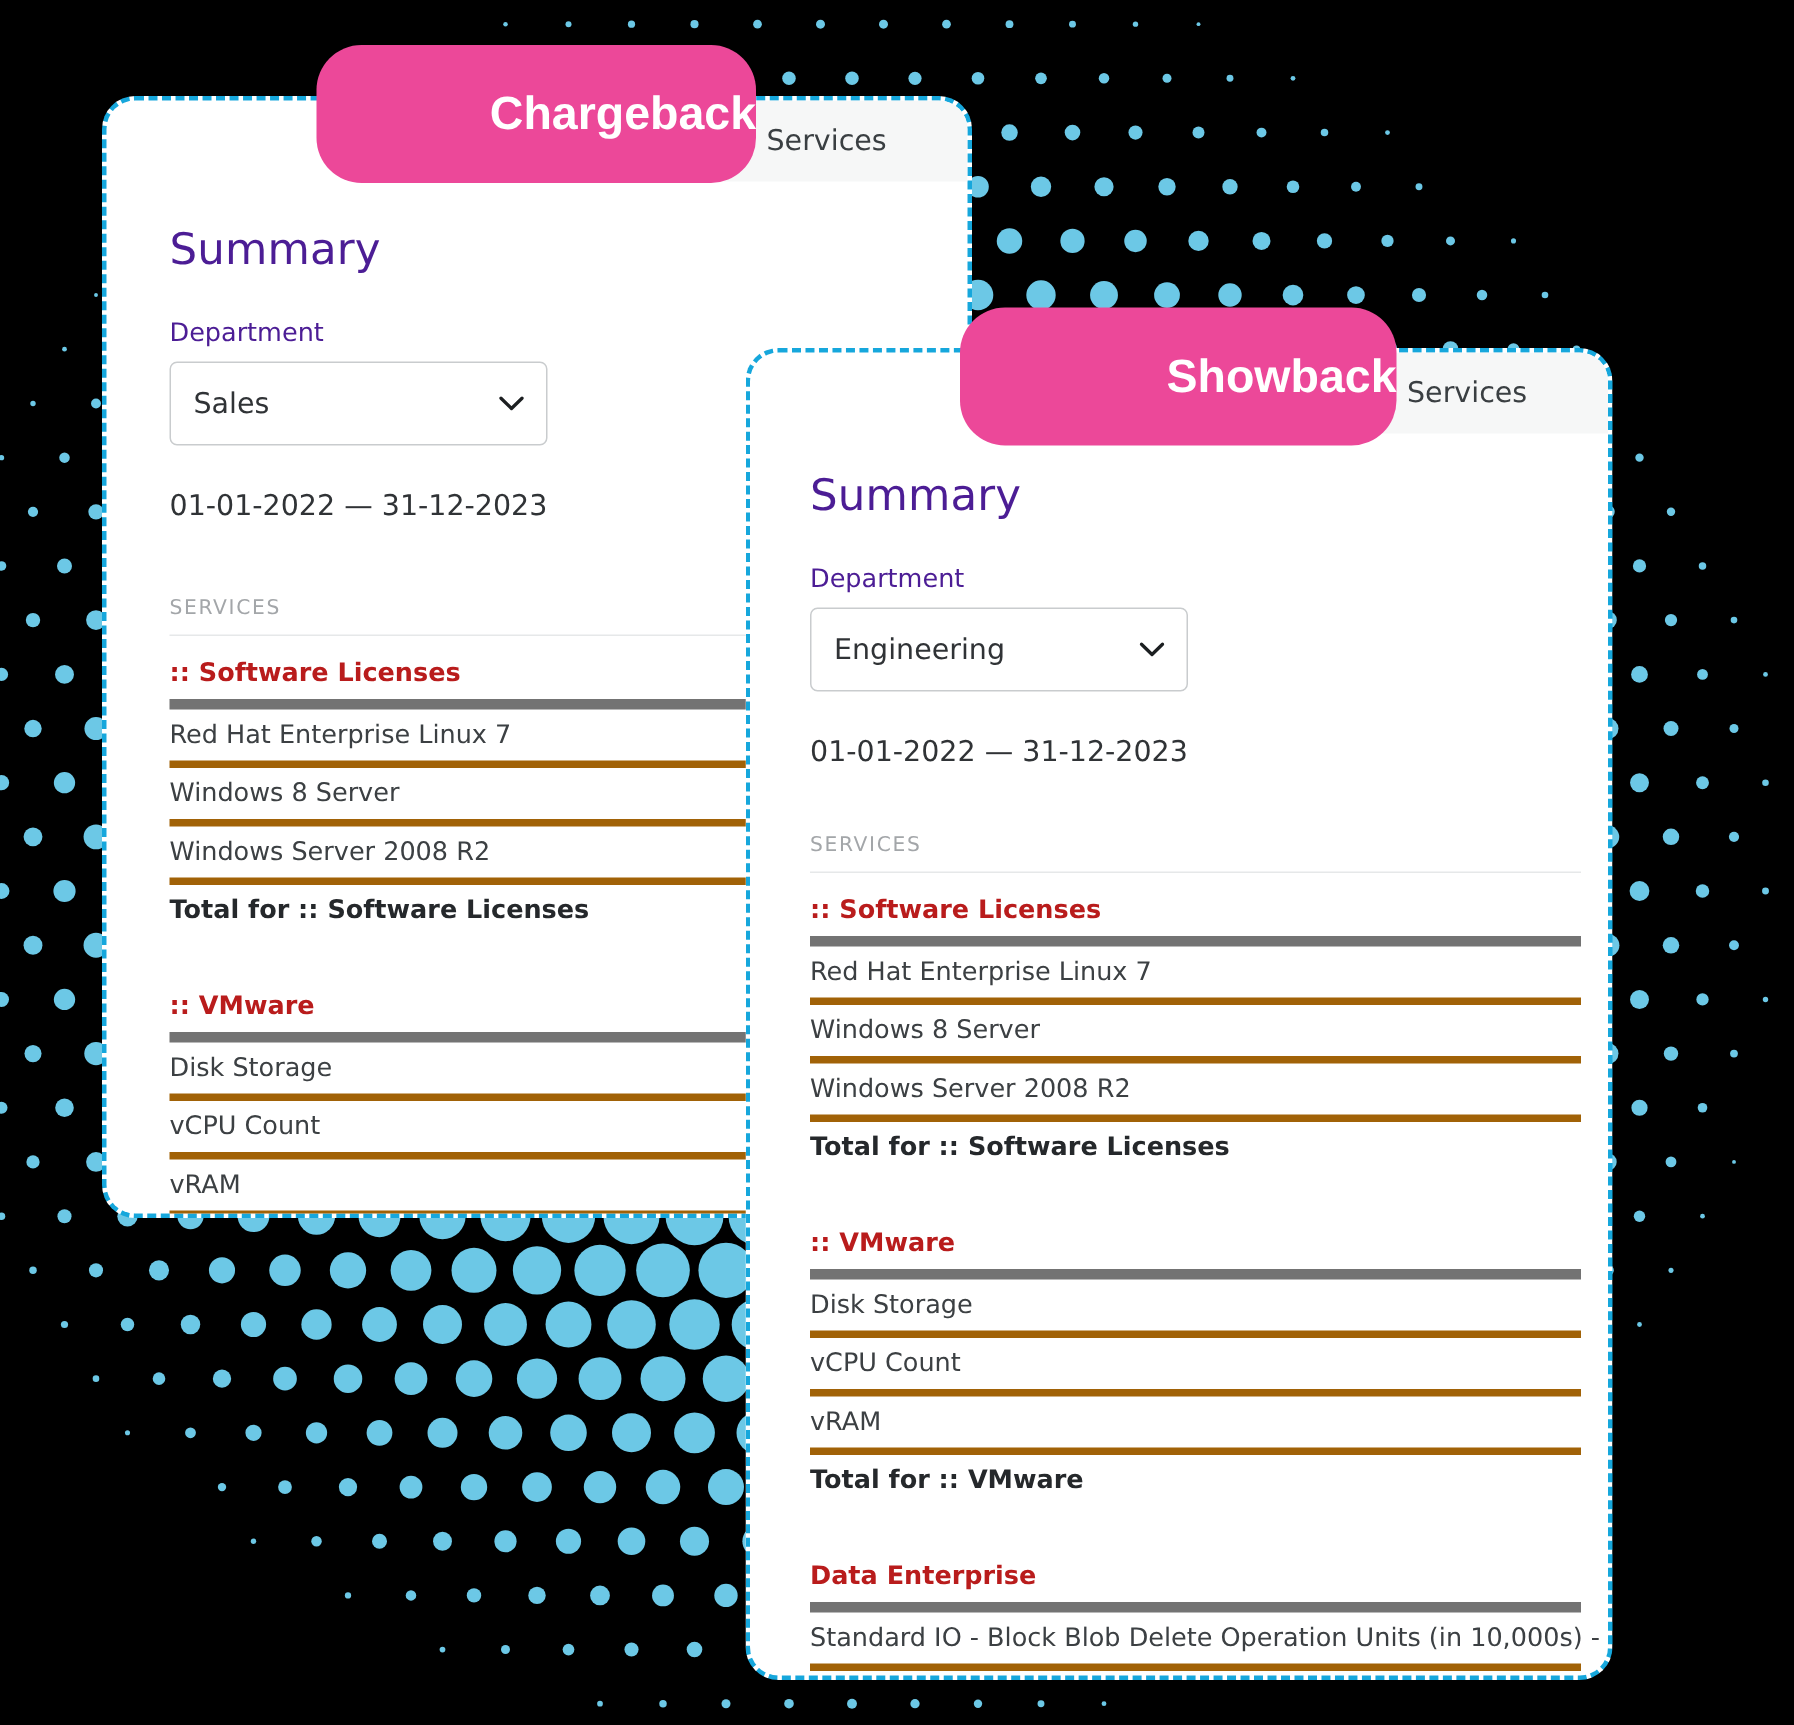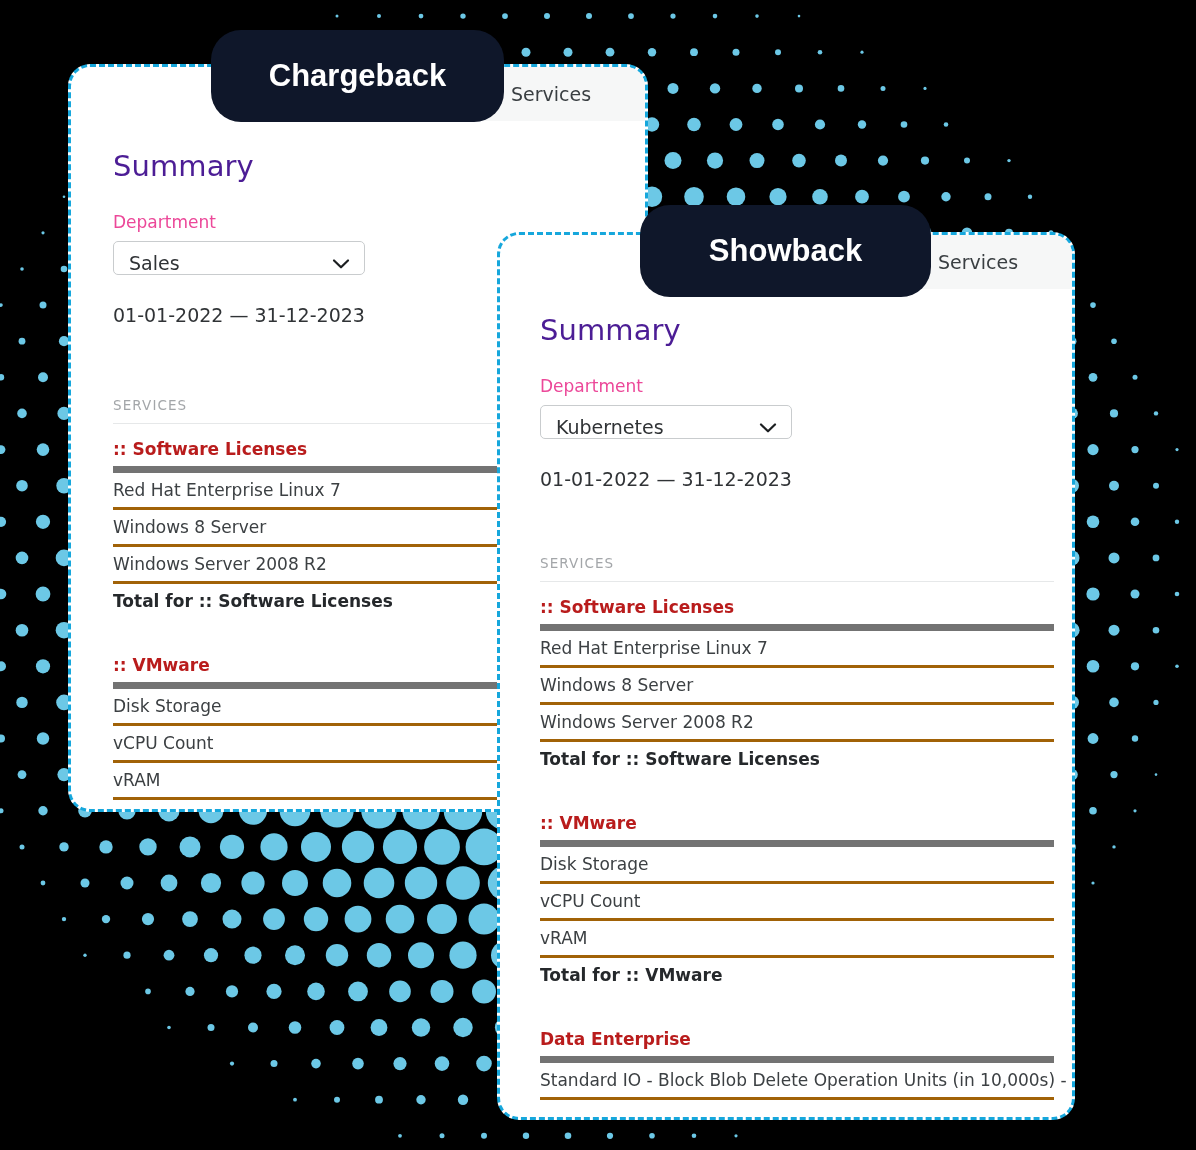--- a/index.html
+++ b/index.html
@@ -64,28 +64,28 @@
 
   
   .summary-title {
     font-size: 29px;
     font-weight: 400;
     color: #4c1d95;
     letter-spacing: .1px;
   }
   .field-label {
     font-size: 17px;
-    color: #ec4899;
+    color: #4c1d95;
     margin-bottom: 9px;
   }
   .select-box {
     border: 1px solid #c9ccce;
     border-radius: 5px;
-    height: 34px;
-    display: flex; align-items: flex-end;
+    height: 56px;
+    display: flex; align-items: center;
     justify-content: space-between;
     padding: 0 14px 0 15px;
     box-sizing: border-box;
     background: #fff;
   }
   .select-value {
     font-size: 19px;
     color: #303336;
   }
   .chev { display:block; }
@@ -98,36 +98,36 @@
   .tbl-head {
     font-size: 13.5px;
     letter-spacing: 1.1px;
     color: #a3a6a9;
     padding-bottom: 10px;
     border-bottom: 1px solid #e6e8e9;
   }
   .row {
     height: 34px;
     display: flex; align-items: center;
-    border-bottom: 3px solid #a16207;
+    border-bottom: 5px solid #a16207;
     font-size: 17px;
     color: #3c4043;
     white-space: nowrap;
   }
   .row.group { font-weight: 700; color: #b91c1c; border-bottom: 7px solid #737373; }
   .row.total { font-weight: 700; color: #25282b; border-bottom: none; }
   .row.spacer { height: 30px; border-bottom: none; }
   .row.first { margin-top: 8px; }
 
   
   .pill {
     position: absolute;
-    background: #0f172a;
+    background: #ec4899;
     border-radius: 30px;
-    display: flex; align-items: center; justify-content: center;
+    display: flex; align-items: center; justify-content: flex-end;
     color: #ffffff;
     font-weight: 700;
     font-family: "Liberation Sans", "DejaVu Sans", sans-serif;
     z-index: 20;
   }
 
   
   #card-chargeback { left: 68px; top: 64px; width: 580px; height: 748px; }
   #card-showback   { left: 497px; top: 232px; width: 578px; height: 888px; }
 
@@ -1001,21 +1001,21 @@
       </span>
       <span class="services-label">Services</span>
     </div>
 
     <div style="position:absolute; left:40px; top:78px; width:420px;">
       <div class="summary-title">Summary</div>
 
       <div style="margin-top:29px;">
         <div class="field-label">Department</div>
         <div class="select-box" style="width:252px;">
-          <span class="select-value">Kubernetes</span>
+          <span class="select-value">Engineering</span>
           <span class="chev">
             <svg width="18" height="12" viewBox="0 0 18 12">
                 <path d="M2 2.5 L9 9.3 L16 2.5" stroke="#1c1f21" stroke-width="2.2" fill="none" stroke-linecap="round" stroke-linejoin="round"></path>
               </svg>
           </span>
         </div>
       </div>
 
       <div class="daterange" style="margin-top:29px;">01-01-2022 — 31-12-2023</div>
     </div>

